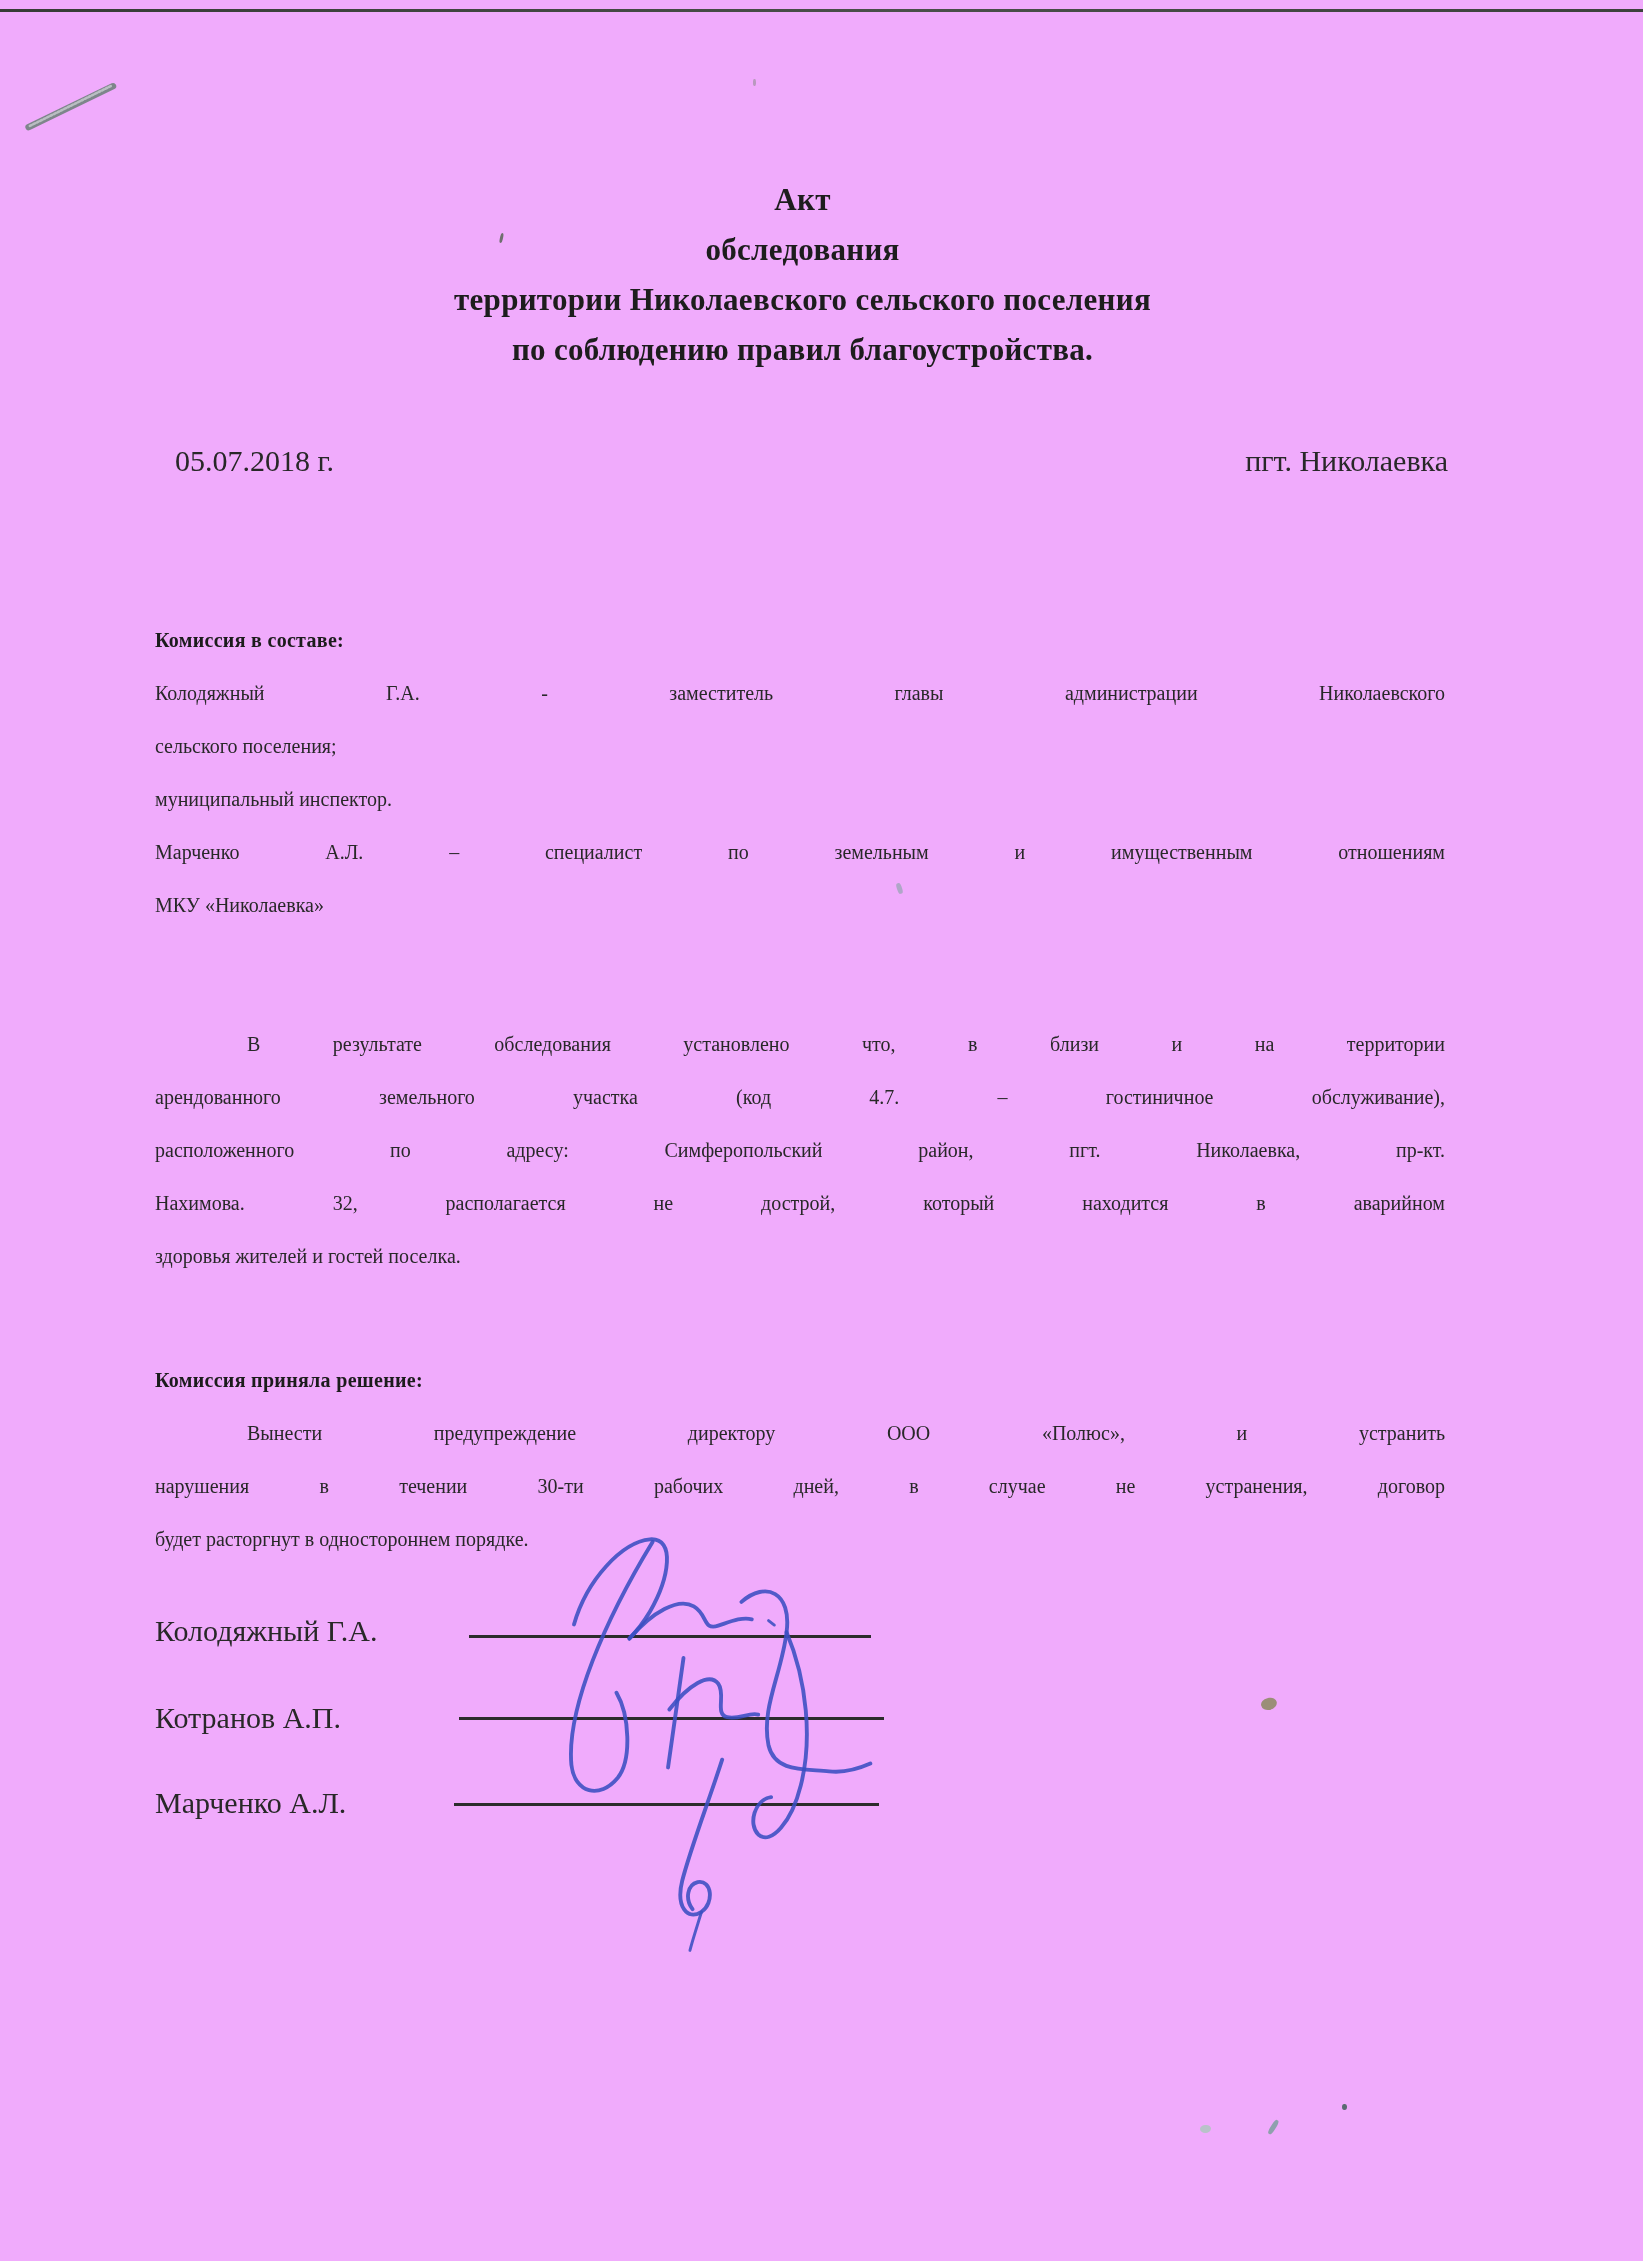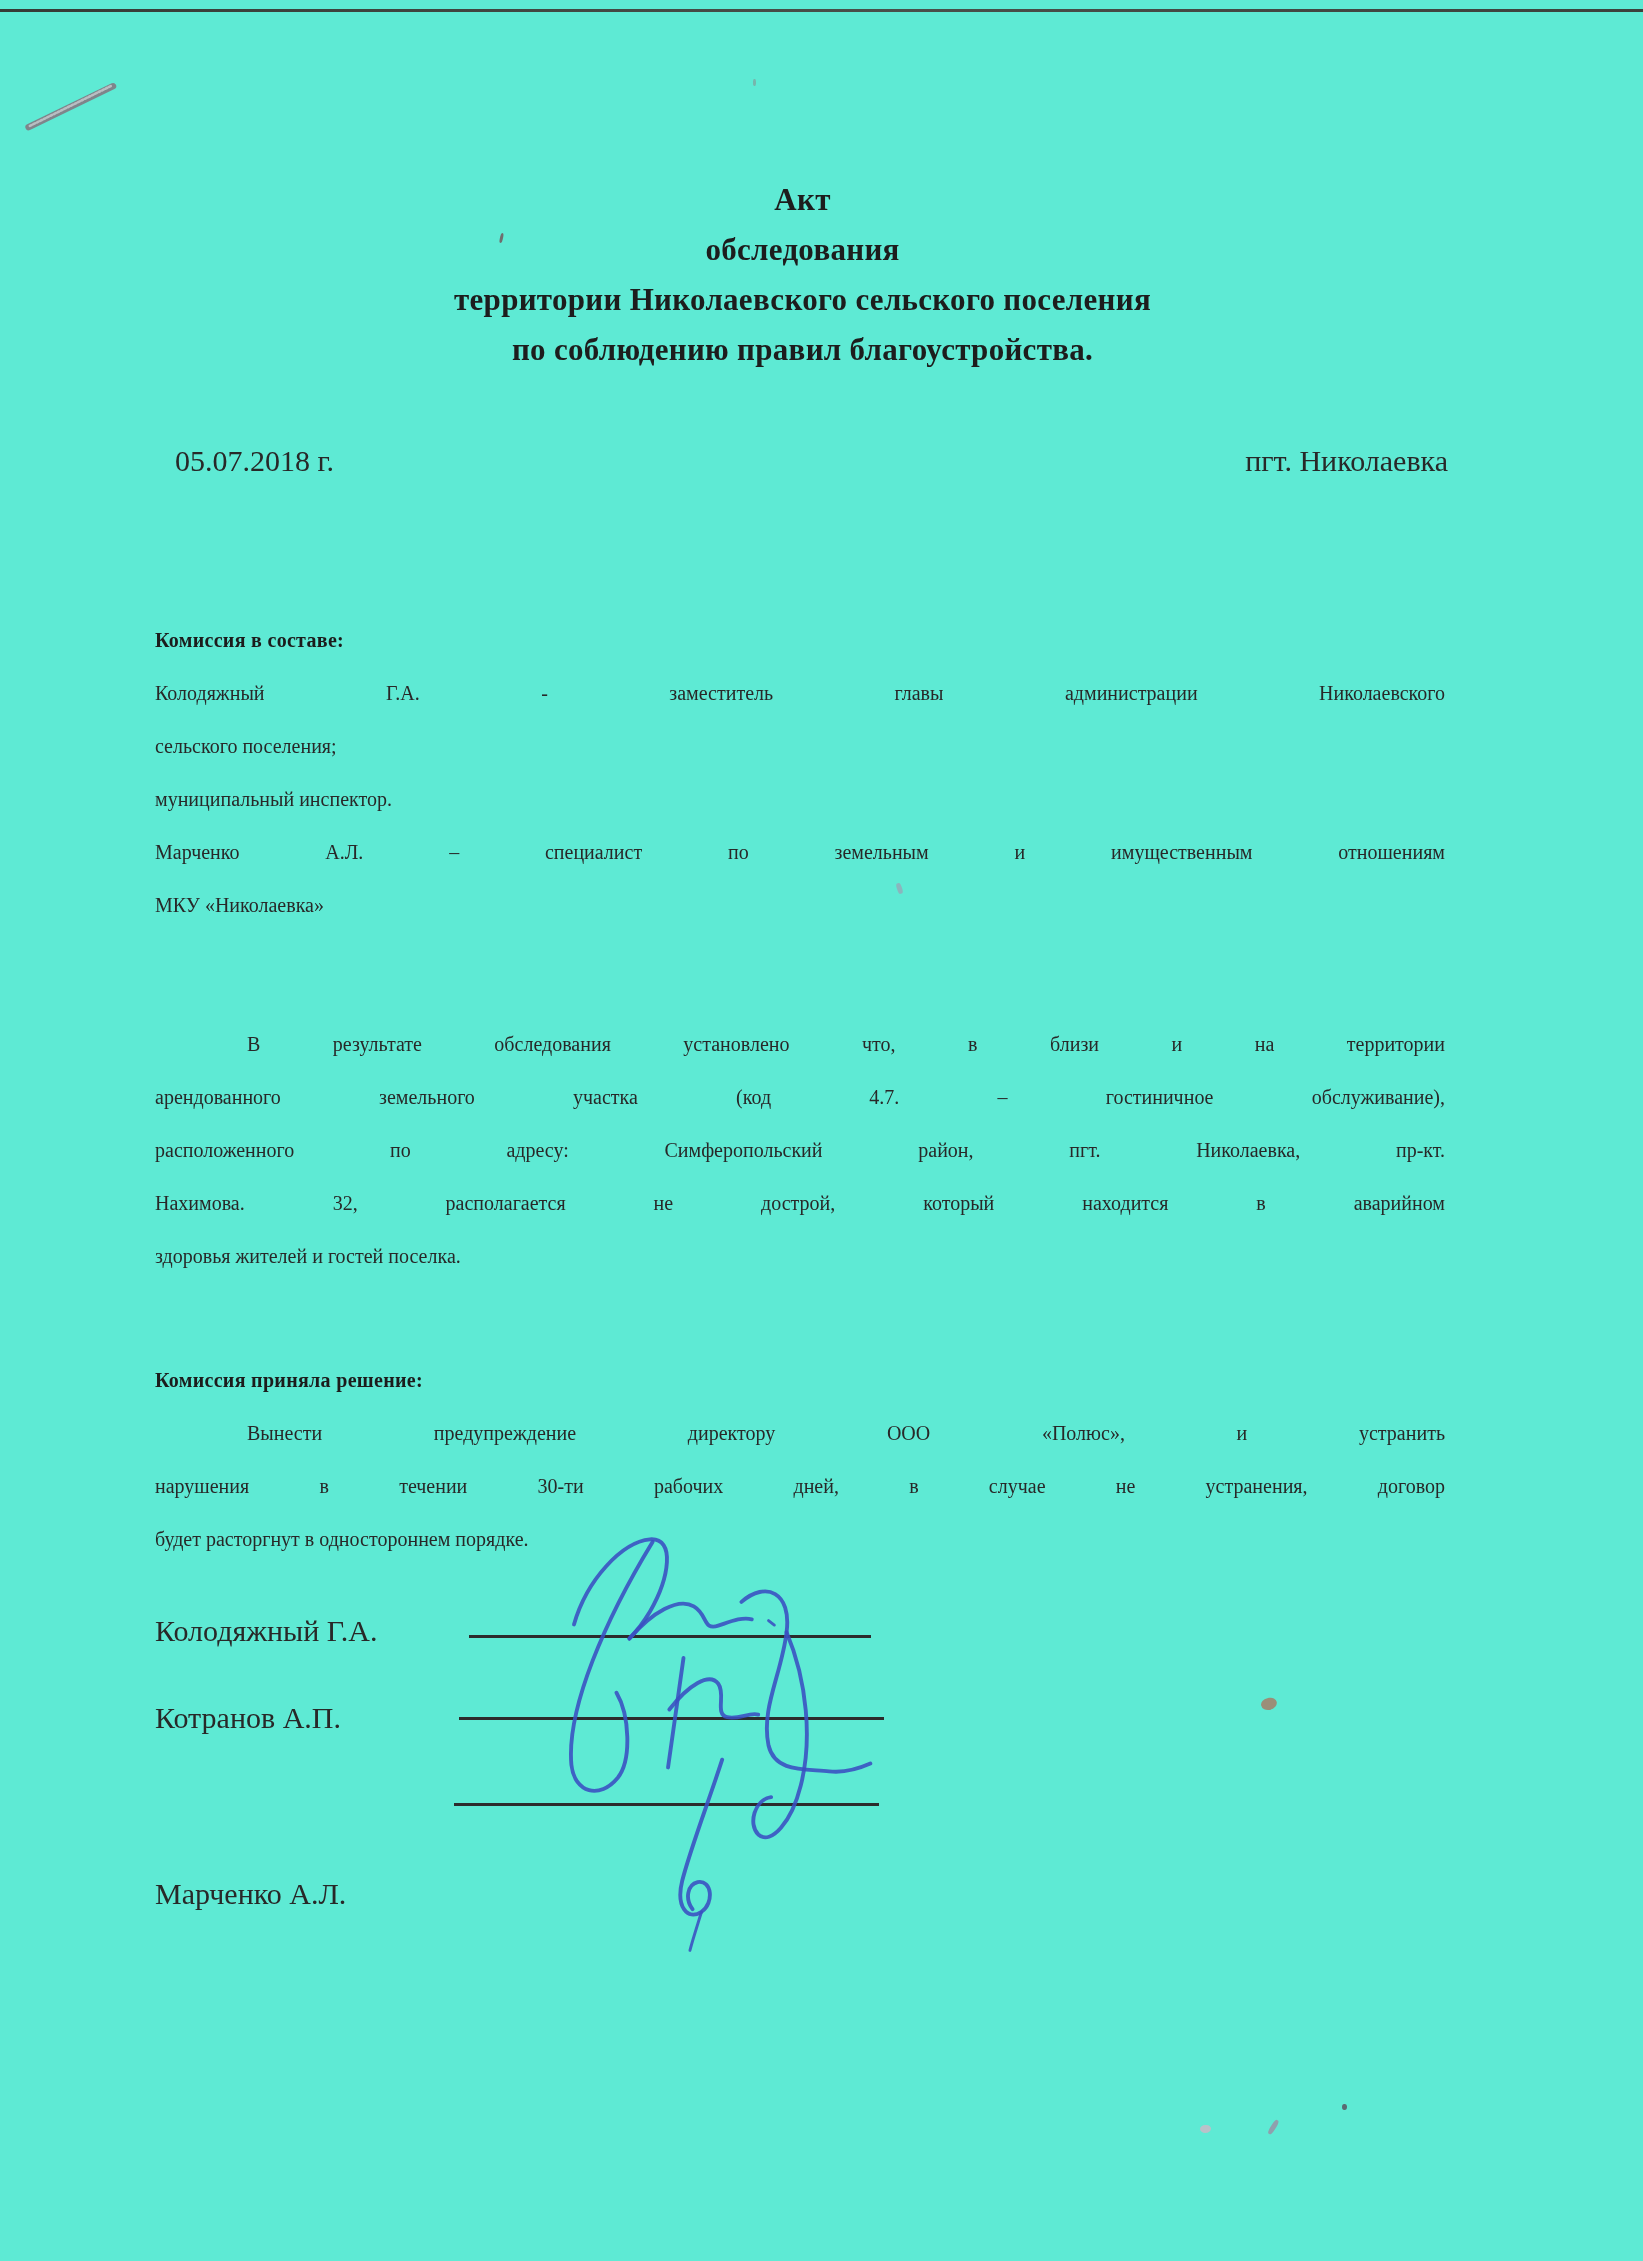--- a/index.html
+++ b/index.html
@@ -1,19 +1,19 @@
 <!DOCTYPE html>
 <html style="font-size:10.3px"><head>
 <meta charset="utf-8">
 <style>
   html,body{margin:0;padding:0;background:#e9e9e9;}
   .page{
     position:relative;
     width:1644px;height:2261px;
-    background:#5eead4;
+    background:#f0abfc;
     font-family:"Liberation Serif","DejaVu Serif",serif;
     color:#282828;
     overflow:hidden;
   }
   .top-edge{
     position:absolute;top:9px;left:0;width:1644px;height:3.2px;
     background:linear-gradient(90deg,#363b36,#4a4f4a 55%,#3c413c);
   }
   .staple{position:absolute;left:19.3px;top:76px;}
   .title{
@@ -94,21 +94,21 @@
 
   <div class="block" style="top:1354px;">
     <div class="ln hd">Комиссия приняла решение:</div>
     <div class="ln j indent">Вынести предупреждение директору ООО «Полюс», и устранить</div>
     <div class="ln j">нарушения в течении 30-ти рабочих дней, в случае не устранения, договор</div>
     <div class="ln">будет расторгнут в одностороннем порядке.</div>
   </div>
 
   <div class="sig-label" style="top:1591px;">Колодяжный Г.А.</div>
   <div class="sig-label" style="top:1678px;">Котранов А.П.</div>
-  <div class="sig-label" style="top:1854px;text-align:center;">Марченко А.Л.</div>
+  <div class="sig-label" style="top:1763px;text-align:center;">Марченко А.Л.</div>
 
   <div class="sig-line" style="left:469px;top:1635px;width:402px;"></div>
   <div class="sig-line" style="left:459px;top:1717px;width:425px;"></div>
   <div class="sig-line" style="left:454px;top:1803px;width:425px;"></div>
 
   <svg class="sig-svg" width="645" height="451" viewBox="0 0 1000 700">
 
     <path d="M330,190 C350,120 405,62 448,58 C488,55 478,118 448,170 C436,190 424,204 416,212"></path>
     <path d="M416,212 C452,170 492,148 516,162 C538,175 530,200 554,192 C572,186 590,178 606,182"></path>
     <path class="thin" d="M632,184 l9,7"></path>

